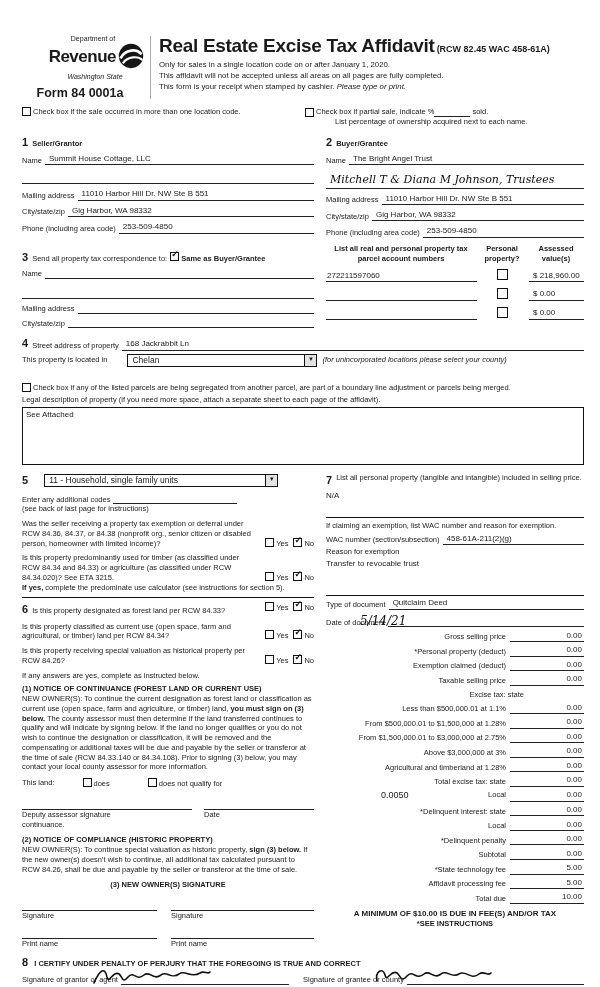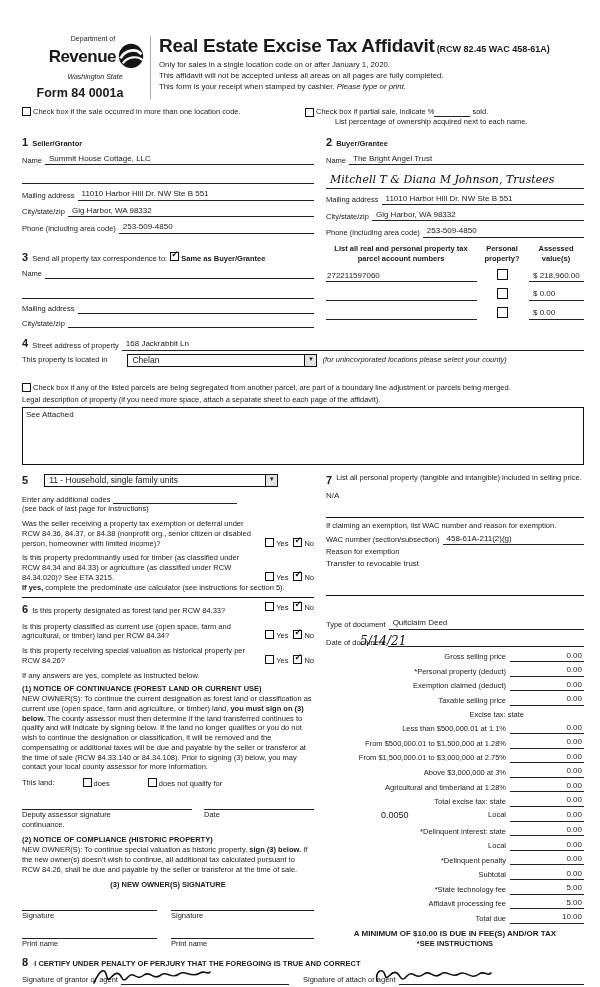--- a/index.html
+++ b/index.html
@@ -358,21 +358,21 @@
       <hr class="sep" style="margin-top:16px;">
       <div style="margin-top:3px;">If claiming an exemption, list WAC number and reason for exemption.</div>
       <div class="fline" style="margin-top:3px;">
           <span class="lbl">WAC number (section/subsection)</span>
           <span class="uf">458-61A-211(2)(g)</span>
         </div>
       <div style="margin-top:2px;">Reason for exemption</div>
       <div style="margin-top:2px;font-size:8px;">Transfer to revocable trust</div>
 
       <hr class="sep" style="margin-top:26px;">
-      <div class="fline" style="margin-top:22px;justify-content:space-between;">
+      <div class="fline" style="margin-top:2px;justify-content:space-between;">
           <span class="lbl">Type of document</span>
           <span class="uf">Quitclaim Deed</span>
         </div>
       <div class="fline handline" style="margin-top:8px;">
           <span class="lbl">Date of document</span>
           <span class="uf">
             <span class="hand">5/14/21</span>
           </span>
         </div>
 
@@ -477,21 +477,21 @@
           </svg>
         </div>
         <div class="fline">
             <span class="lbl">Name (print)</span>
             <span class="uf">Annie N. Arbenz, Agent</span>
           </div>
 
       </div>
       <div class="s8col" style="padding-right:0;">
         <div class="fline sigline" style="margin-top:4px;">
-          <span class="lbl">Signature of attach or agent</span>
+          <span class="lbl">Signature of grantee or county</span>
           <span class="uf"></span>
           <svg class="sigsvg" width="120" height="24" viewBox="0 0 120 24" style="left:70px;">
             <path d="M4 16 C2 6 10 2 12 10 C14 18 18 4 24 8 C28 11 28 18 34 11 C40 4 43 16 51 9 C57 4 60 15 68 9 C74 4 78 14 86 9 C92 4 98 16 106 9 C111 5 115 12 118 8" stroke="#111" stroke-width="1.6" fill="none" stroke-linecap="round"></path>
           </svg>
         </div>
         <div class="fline">
             <span class="lbl">Name (print)</span>
             <span class="uf">Annie N. Arbenz, Agent</span>
           </div>
 

